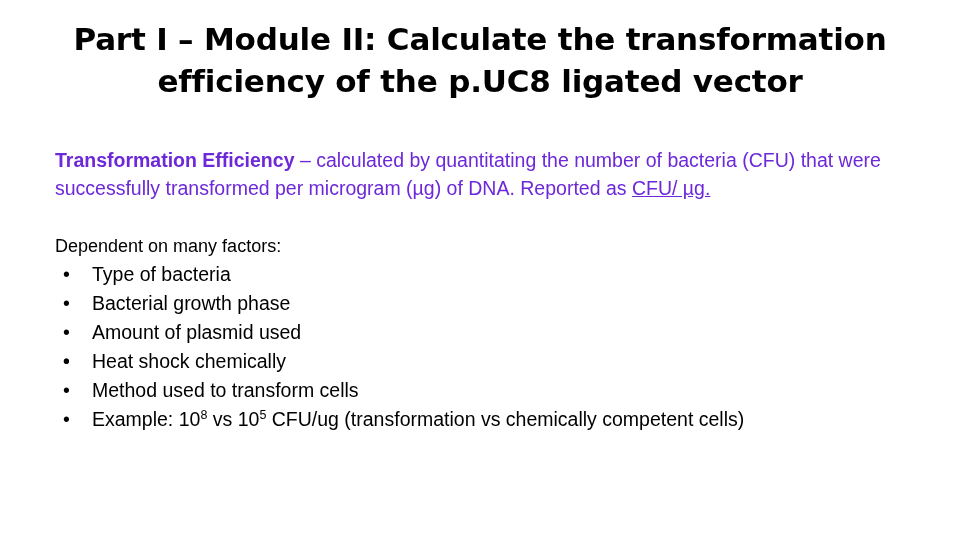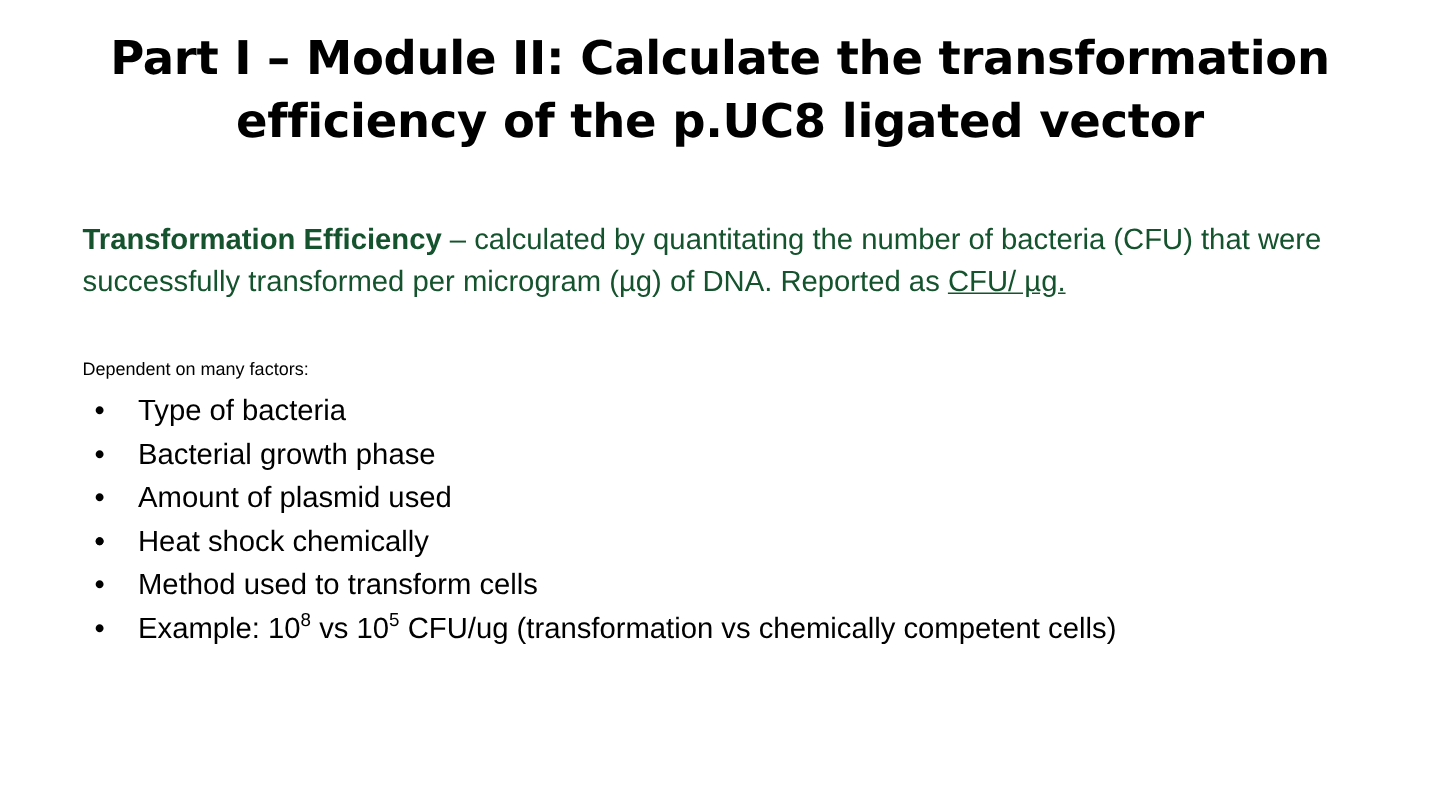--- a/index.html
+++ b/index.html
@@ -38,31 +38,31 @@
   }
   .body-block {
     position: absolute;
     top: 126px;
     left: 55px;
     width: 880px;
   }
   .para {
     font-size: 19.5px;
     line-height: 28.5px;
-    color: #14532d;
+    color: #6d28d9;
   }
   .para .bold {
     font-weight: bold;
   }
   .para .underline {
     text-decoration: underline;
   }
   .section-head {
     margin-top: 29px;
-    font-size: 12px;
+    font-size: 18px;
     line-height: 28.5px;
     color: #000000;
   }
   ul.bullets {
     list-style: none;
     margin: 0;
     padding: 0;
   }
   ul.bullets li {
     position: relative;

